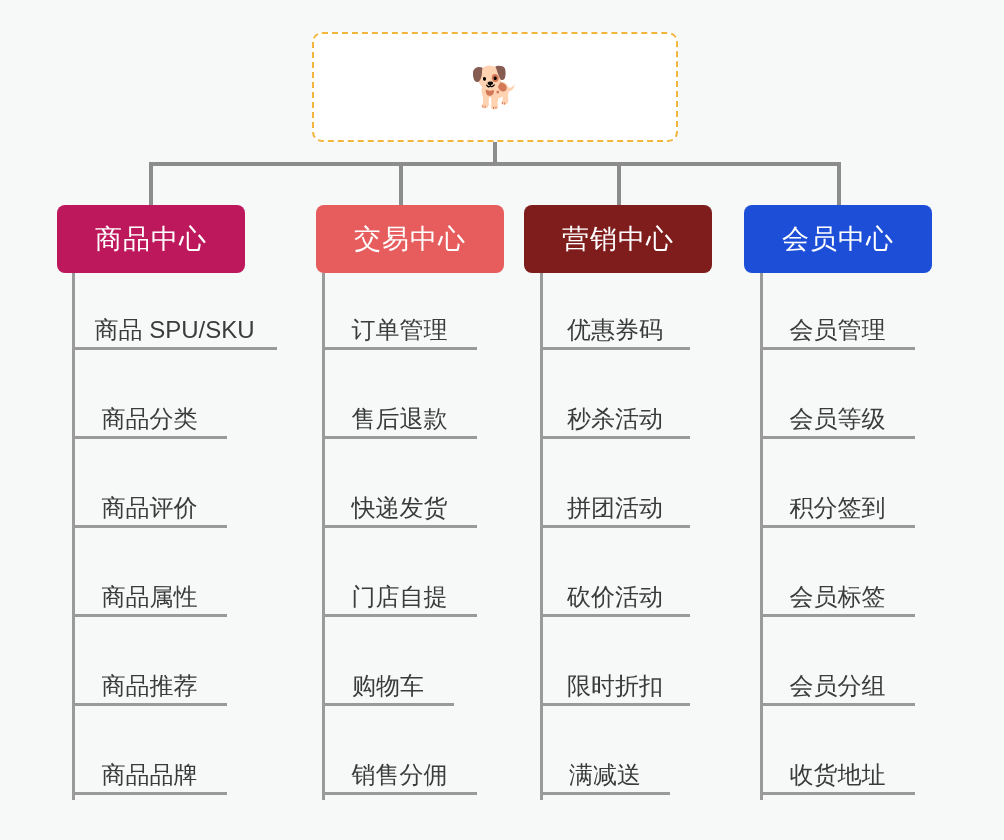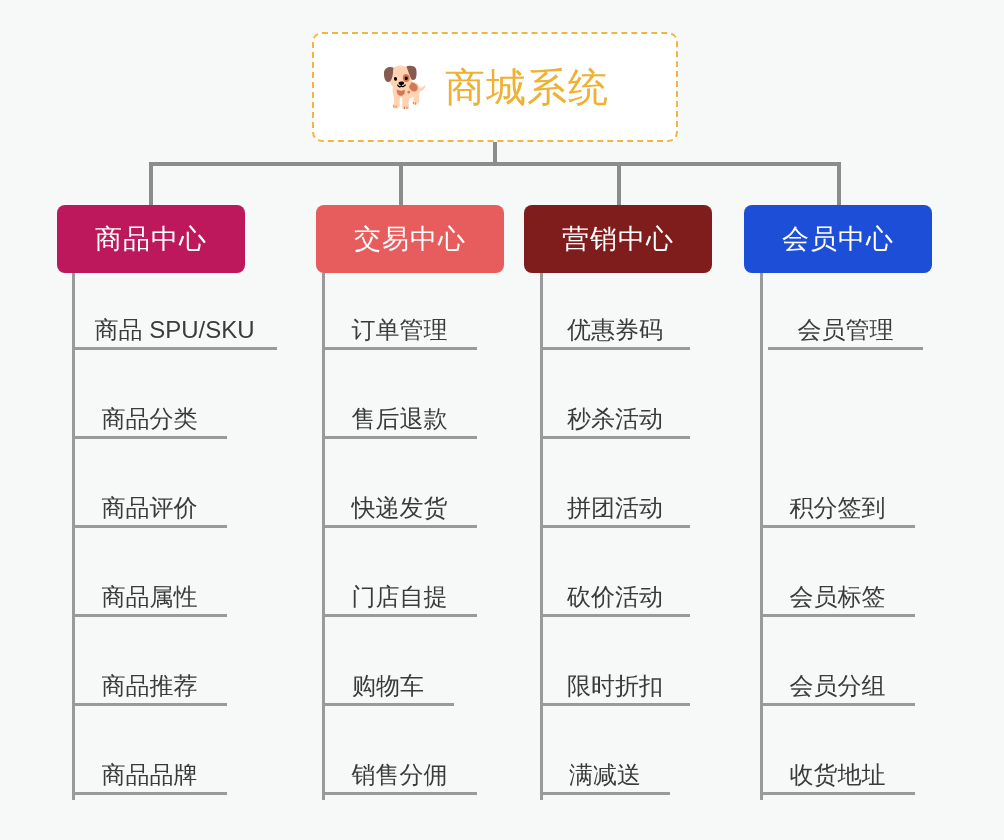--- a/index.html
+++ b/index.html
@@ -95,21 +95,20 @@
     line-height: 1.1;
   }
 </style>
 </head>
 <body style="background: rgb(247, 248, 248);">
 
 <div id="canvas">
 
   <div class="root-node" style="border-color: rgb(242, 182, 60);">
     <span class="root-emoji">🐕</span>
-    <span class="root-title" style="color: rgb(239, 177, 52);">商城系统</span>
   </div>
 
   <div class="conn conn-v" style="left: 493px; top: 142px; height: 24px; background: rgb(140, 140, 140);"></div>
 
   <div class="conn conn-h" style="left: 150px; top: 162px; width: 690px; background: rgb(140, 140, 140);"></div>
 
   <div class="conn conn-v" style="left: 149px; top: 162px; height: 45px; background: rgb(140, 140, 140);"></div>
   <div class="conn conn-v" style="left: 399px; top: 162px; height: 45px; background: rgb(140, 140, 140);"></div>
   <div class="conn conn-v" style="left: 617px; top: 162px; height: 45px; background: rgb(140, 140, 140);"></div>
   <div class="conn conn-v" style="left: 837px; top: 162px; height: 45px; background: rgb(140, 140, 140);"></div>
@@ -182,22 +181,25 @@
   <div class="leaf" style="left: 540px; top: 561px; width: 150px; border-bottom-color: rgb(154, 154, 154);">
     <span class="leaf-label" style="color: rgb(59, 59, 59);">砍价活动</span>
   </div>
   <div class="leaf" style="left: 540px; top: 650px; width: 150px; border-bottom-color: rgb(154, 154, 154);">
     <span class="leaf-label" style="color: rgb(59, 59, 59);">限时折扣</span>
   </div>
   <div class="leaf" style="left: 540px; top: 739px; width: 130px; border-bottom-color: rgb(154, 154, 154);">
     <span class="leaf-label" style="color: rgb(59, 59, 59);">满减送</span>
   </div>
 
-  <div class="leaf" style="left: 760px; top: 294px; width: 155px; border-bottom-color: rgb(154, 154, 154); margin-left: 8px;">
+  <div class="leaf" style="left: 760px; top: 294px; width: 155px; border-bottom-color: rgb(154, 154, 154);">
     <span class="leaf-label" style="color: rgb(59, 59, 59);">会员管理</span>
+  </div>
+  <div class="leaf" style="left: 760px; top: 383px; width: 155px; border-bottom-color: rgb(154, 154, 154);">
+    <span class="leaf-label" style="color: rgb(59, 59, 59);">会员等级</span>
   </div>
   <div class="leaf" style="left: 760px; top: 472px; width: 155px; border-bottom-color: rgb(154, 154, 154);">
     <span class="leaf-label" style="color: rgb(59, 59, 59);">积分签到</span>
   </div>
   <div class="leaf" style="left: 760px; top: 561px; width: 155px; border-bottom-color: rgb(154, 154, 154);">
     <span class="leaf-label" style="color: rgb(59, 59, 59);">会员标签</span>
   </div>
   <div class="leaf" style="left: 760px; top: 650px; width: 155px; border-bottom-color: rgb(154, 154, 154);">
     <span class="leaf-label" style="color: rgb(59, 59, 59);">会员分组</span>
   </div>

